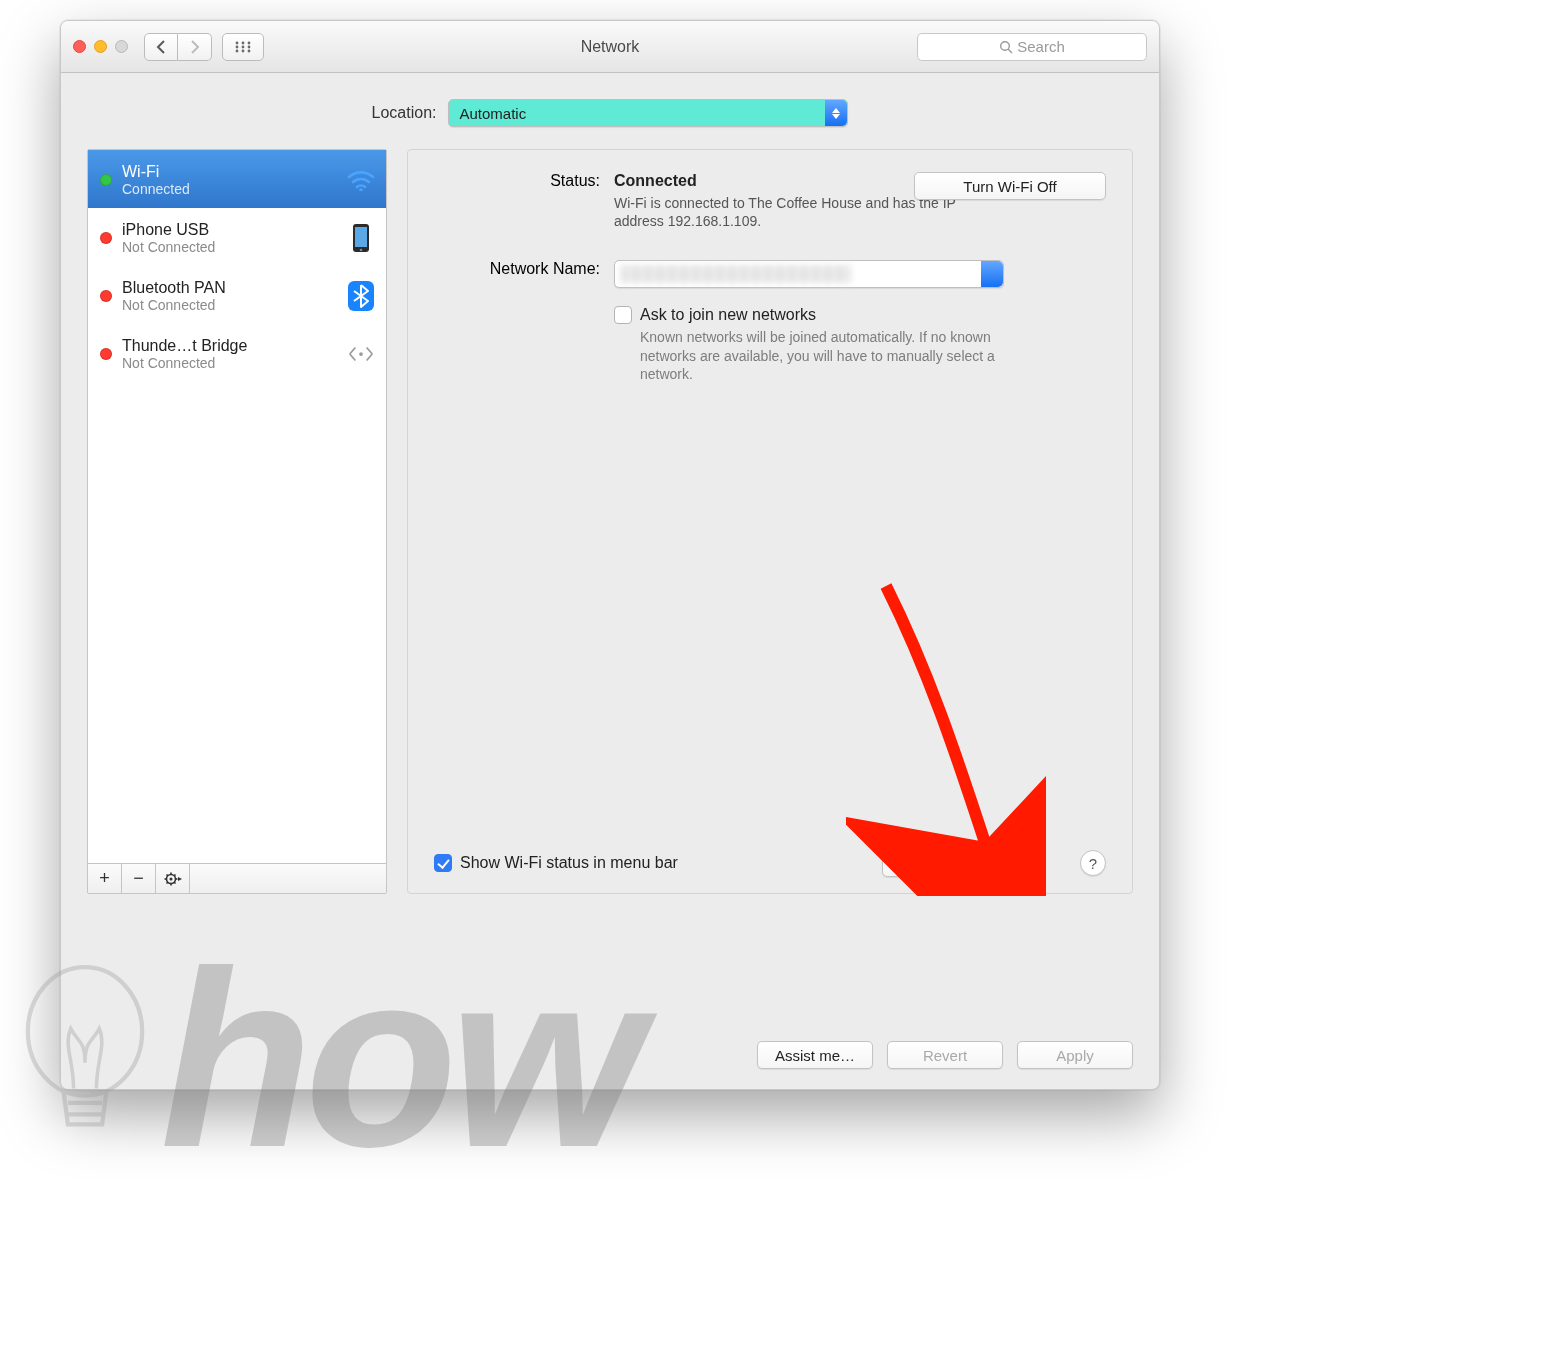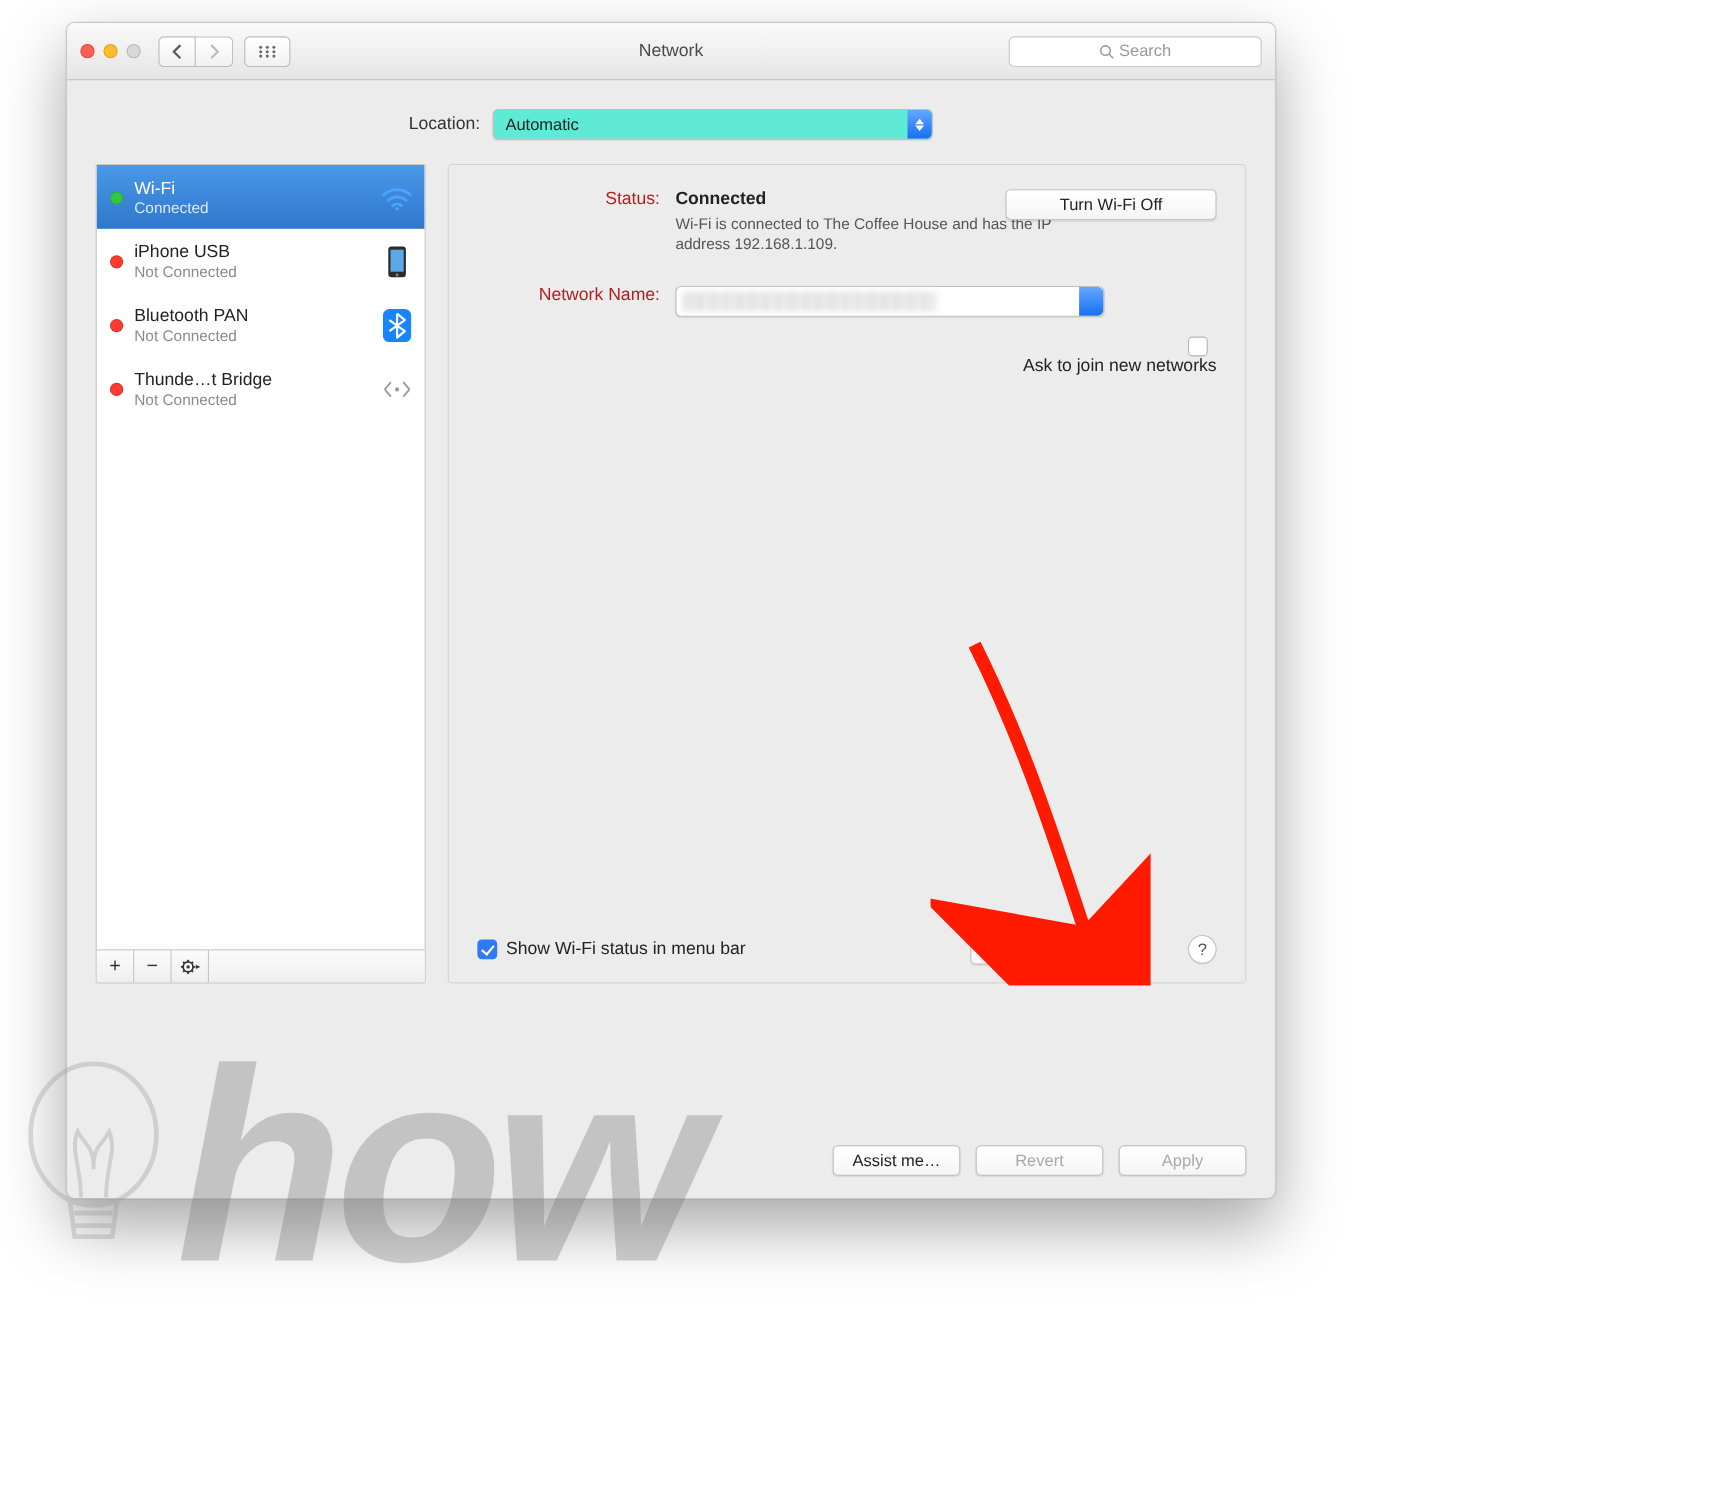--- a/index.html
+++ b/index.html
@@ -128,21 +128,21 @@
   .main {
     flex: 1; height: 745px;
     background: #ececec;
     border: 1px solid #d4d4d4;
     border-radius: 4px;
     padding: 22px 26px 14px 26px;
     position: relative;
     font-size: 16px; color: #222;
   }
   .row { display: flex; align-items: flex-start; margin-bottom: 10px; }
-  .lbl { width: 180px; text-align: right; padding-right: 14px; color: #b91c1c; }
+  .lbl { width: 180px; text-align: right; padding-right: 14px; color: #000000; }
   .val { flex: 1; }
   .bold { font-weight: 600; }
   .sub { font-size: 14px; color: #555; margin-top: 4px; max-width: 370px; line-height: 1.3; }
   .sub.dim { color: #7d7d7d; }
 
   .btn {
     height: 28px; padding: 0 16px;
     background: linear-gradient(#ffffff,#f5f5f5);
     border: 1px solid #c3c3c3;
     border-radius: 5px;
@@ -385,24 +385,25 @@
                 <span class="up"></span>
                 <span class="down"></span>
               </span>
           </div>
         </div>
       </div>
 
       <div class="row" style="margin-top:18px;">
         <div class="lbl"></div>
         <div class="val">
-          <label style="display:flex;align-items:flex-end;flex-direction:column;">
+          <label style="display:flex;align-items:center;">
             <span class="chk"></span>
             <span>Ask to join new networks</span>
           </label>
+          <div class="sub dim" style="margin-left:26px;max-width:370px;">Known networks will be joined automatically. If no known networks are available, you will have to manually select a network.</div>
         </div>
       </div>
 
       <div class="main-footer">
         <label style="display:flex;align-items:center;">
           <span class="chk on"></span>
           <span>Show Wi-Fi status in menu bar</span>
         </label>
         <div class="spacer"></div>
         <div class="btn" style="width:140px;">

